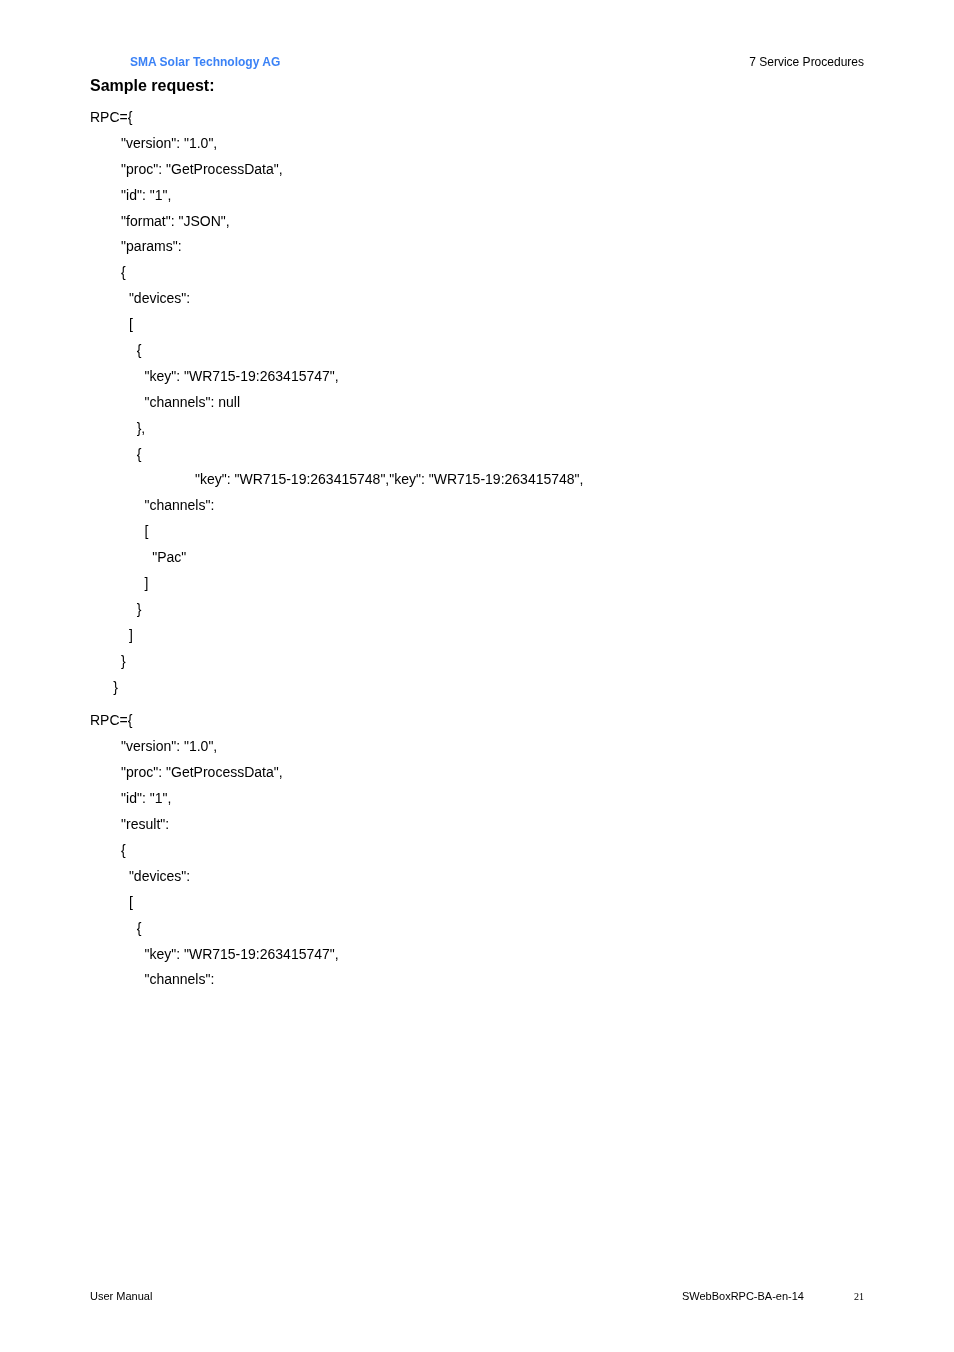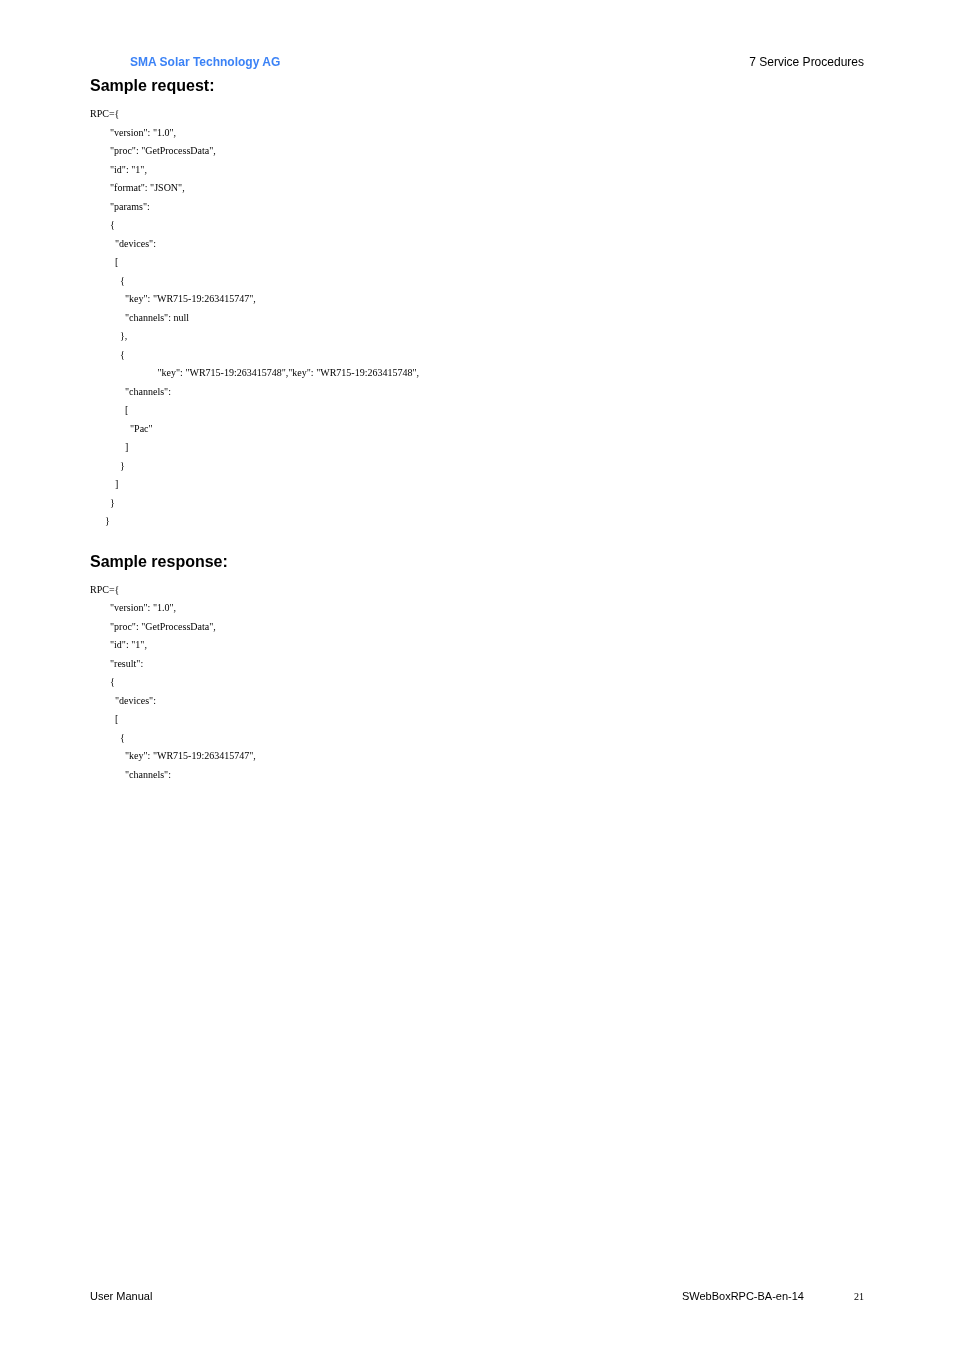--- a/index.html
+++ b/index.html
@@ -35,22 +35,22 @@
     .content {
     }
     .section-title {
       font-size: 16px;
       font-weight: bold;
       color: #000;
       margin-bottom: 10px;
       margin-top: 22px;
     }
     .code-block {
-      font-family: Liberation Serif, serif;
-      font-size: 10px;
+      font-family: Liberation Sans, sans-serif;
+      font-size: 14px;
       color: #000;
       line-height: 1.85;
       white-space: pre;
       margin-bottom: 8px;
     }
     .footer-left {
       position: absolute;
       bottom: 50px;
       left: 90px;
       font-size: 11px;
@@ -98,21 +98,20 @@
                            "key": "WR715-19:263415748","key": "WR715-19:263415748",
               "channels":
               [
                 "Pac"
               ]
             }
           ]
         }
       }</div>
 
-  <div class="section-title">Sample response:</div>
   <div class="code-block">RPC={
         "version": "1.0",
         "proc": "GetProcessData",
         "id": "1",
         "result":
         {
           "devices":
           [
             {
               "key": "WR715-19:263415747",

